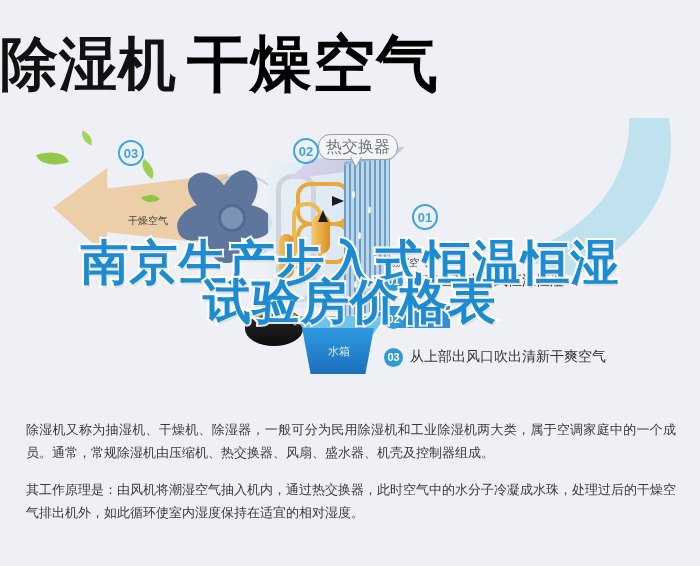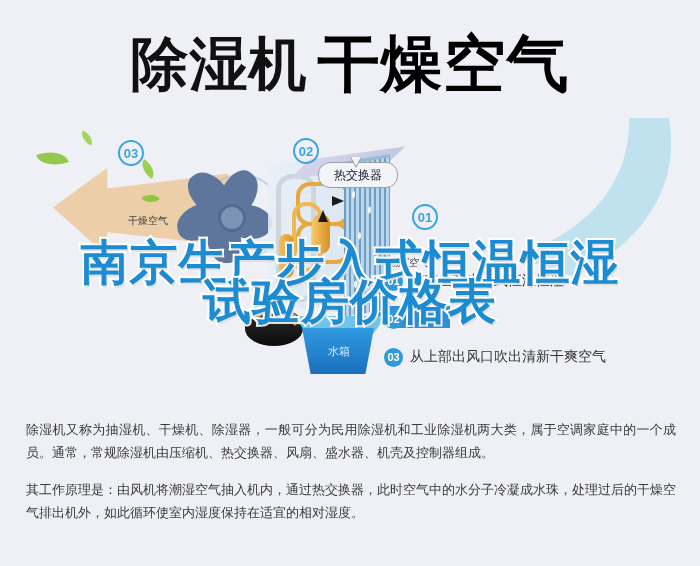--- a/index.html
+++ b/index.html
@@ -8,21 +8,21 @@
     background:#eff0f5;
     font-family:"Liberation Sans","DejaVu Sans",sans-serif;
     overflow:hidden;
     position:relative;
   }
   .page{position:relative;width:700px;height:566px;background:#eff0f5;}
 
   
   .header{
     position:absolute;left:0;top:18px;width:700px;height:92px;
-    display:flex;align-items:center;justify-content:center;
+    display:flex;align-items:center;justify-content:flex-start;
     letter-spacing:1px;
   }
   .header .t1{
     font-size:58px;font-weight:bold;color:#111;
     font-family:"DejaVu Sans","Liberation Sans",sans-serif;
     line-height:1;
   }
   .header .t2{
     font-size:62px;font-weight:bold;color:#000;
     font-family:"DejaVu Sans","Liberation Sans",sans-serif;
@@ -131,21 +131,21 @@
 
   .dlabel{position:absolute;font-size:10px;color:#3c3c3c;white-space:nowrap;}
   .lbl-dry{left:128px;top:96px;}
   .lbl-wet{left:388px;top:138px;font-style:italic;}
 
   
   .bubble{
     position:absolute;left:318px;top:16px;width:78px;height:24px;
     border:1.5px solid #9aa0a6;border-radius:12px;background:#f3f4f8;
     display:flex;align-items:center;justify-content:center;
-    font-size:12px;color:#0f172a;white-space:nowrap;margin-top:28px;
+    font-size:16px;color:#737373;white-space:nowrap;
   }
   .bubble-tail{
     position:absolute;left:350px;top:39px;width:0;height:0;
     border-left:6px solid transparent;border-right:6px solid transparent;
     border-top:11px solid #9aa0a6;
   }
   .bubble-tail:after{
     content:"";position:absolute;left:-5px;top:-11px;width:0;height:0;
     border-left:5px solid transparent;border-right:5px solid transparent;
     border-top:9px solid #f3f4f8;

